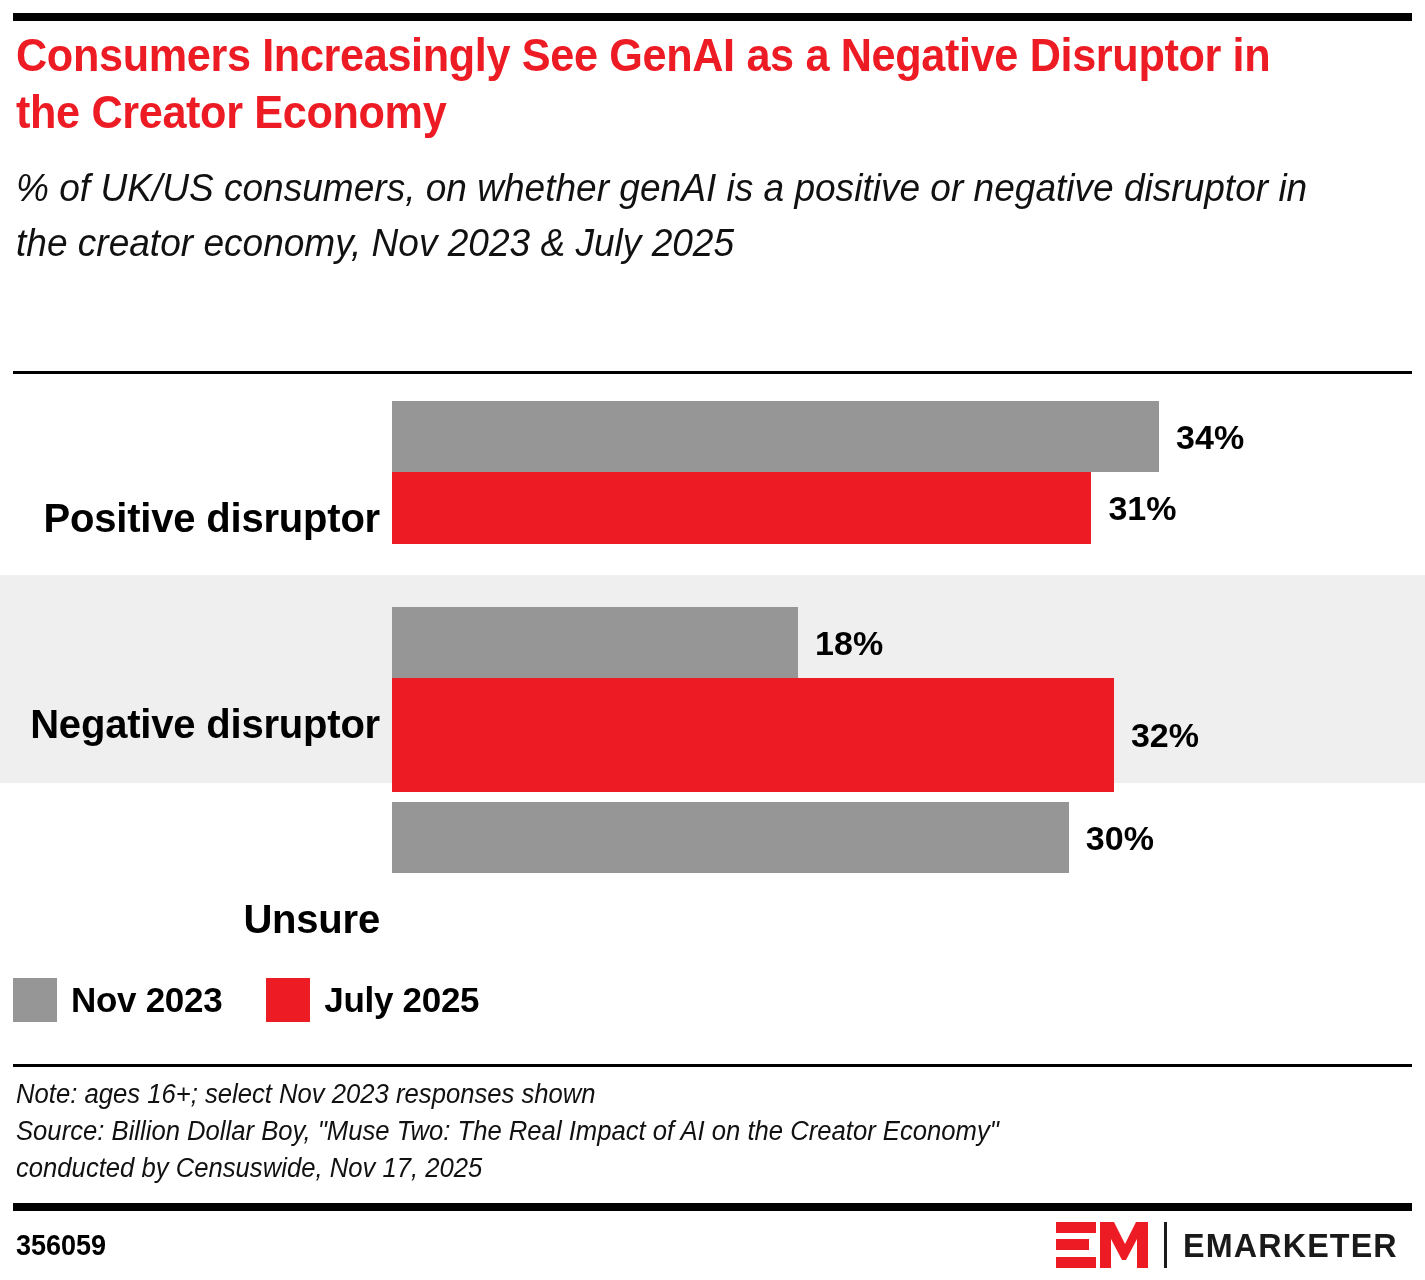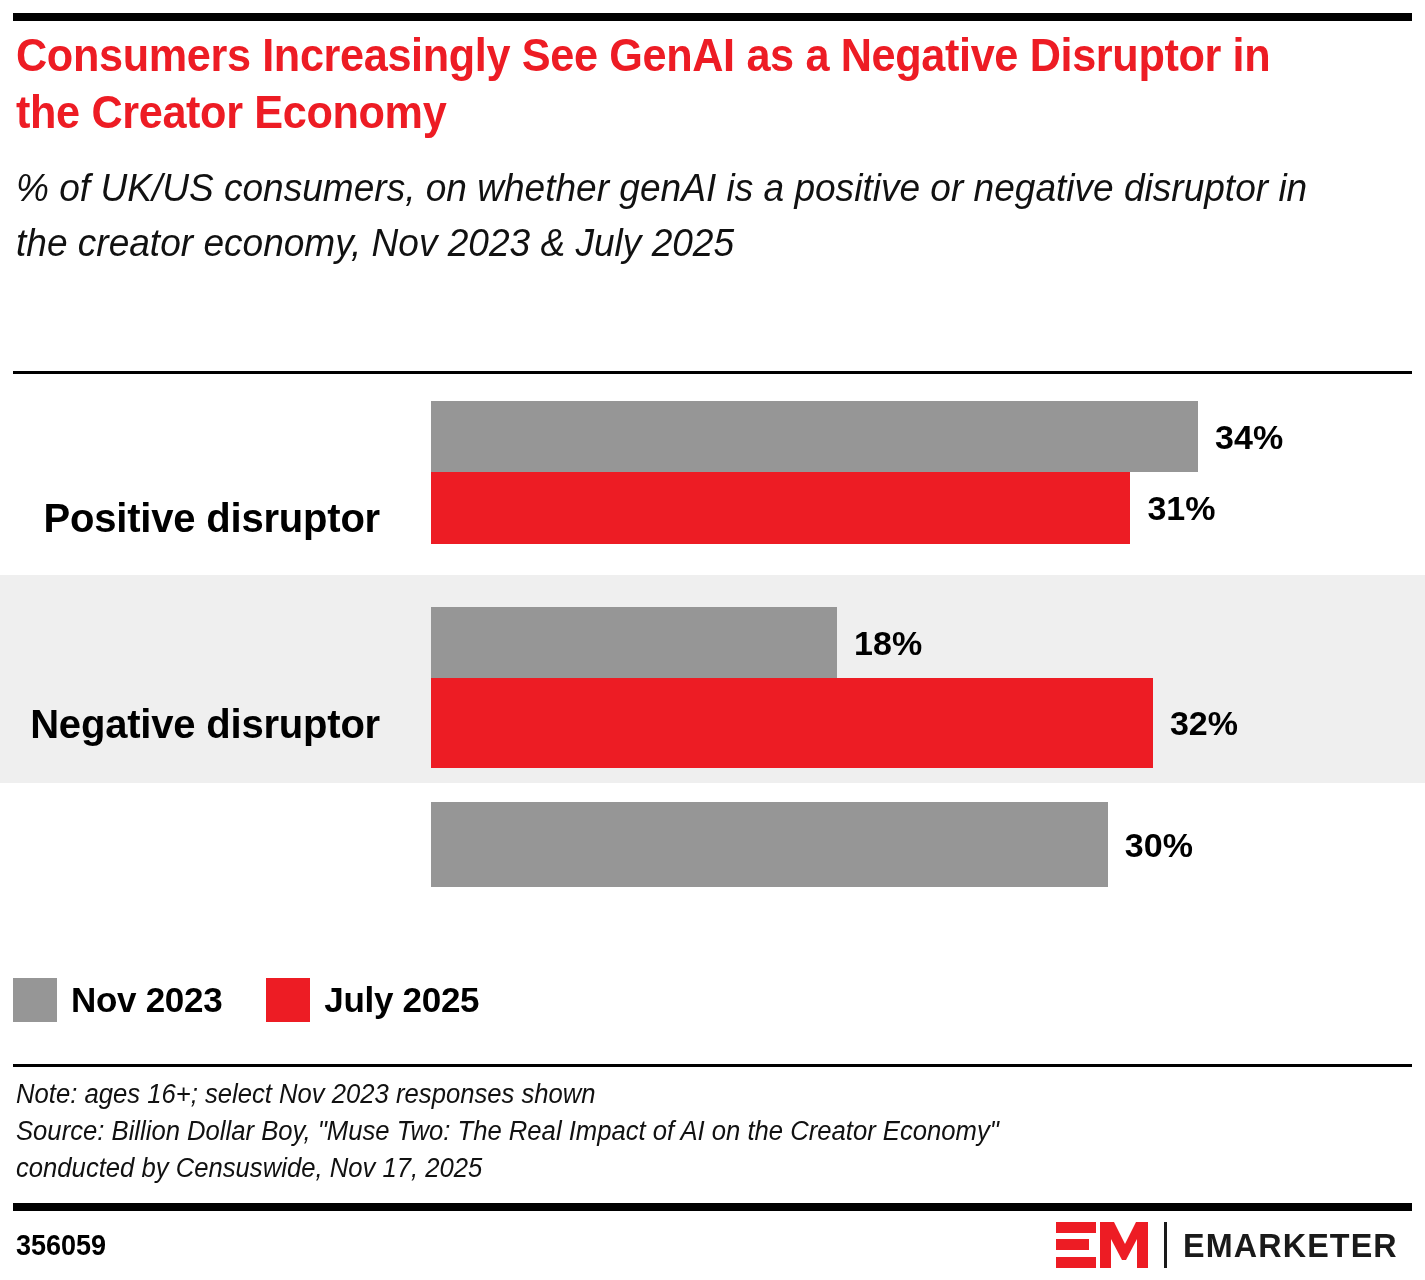--- a/index.html
+++ b/index.html
@@ -115,21 +115,20 @@
   }
 
   .bars {
     position: absolute;
     left: 392px;
     right: 0;
   }
   .bar-wrap {
     position: relative;
     display: block;
-    margin-left: 39px;
   }
   .bar {
     position: absolute;
     left: 0;
     top: 0;
     height: 100%;
   }
   .bar.grey { background: #969696; }
   .bar.red  { background: #ED1C24; }
 
@@ -248,29 +247,30 @@
           </div>
         </div>
       </div>
       <div class="row banded" style="height: 208px;">
         <div class="row-label" style="top: 127px;">Negative disruptor</div>
         <div class="bars" style="top: 32px;">
           <div class="bar-wrap" style="height: 71px;">
             <div class="bar grey" style="width: 406.098px; background: rgb(150, 150, 150);"></div>
             <div class="bar-value" style="left: 423.098px;">18%</div>
           </div>
-          <div class="bar-wrap" style="height: 90px;">
+          <div class="bar-wrap" style="height: 114px;">
             <div class="bar red" style="width: 721.951px; background: rgb(237, 28, 36);"></div>
             <div class="bar-value" style="left: 738.951px;">32%</div>
           </div>
         </div>
       </div>
       <div class="row" style="height: 185px;">
+        <div class="row-label" style="top: 114px;">Unsure</div>
         <div class="bars" style="top: 19px;">
-          <div class="bar-wrap" style="height: 85px;">
+          <div class="bar-wrap" style="height: 71px;">
             <div class="bar grey" style="width: 676.829px; background: rgb(150, 150, 150);"></div>
             <div class="bar-value" style="left: 693.829px;">30%</div>
           </div>
         </div>
       </div>
     </div>
 
   <div class="legend" id="legend-root">
       <div class="legend-item">
         <div class="legend-swatch" style="background: rgb(150, 150, 150);"></div>

